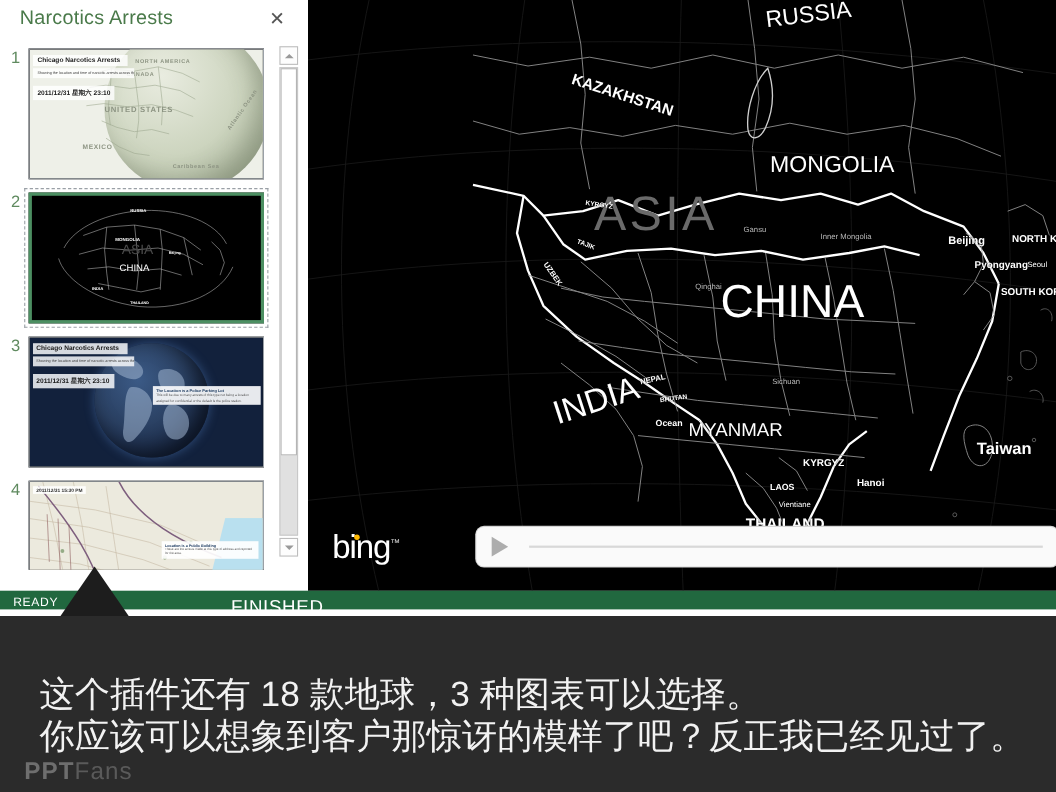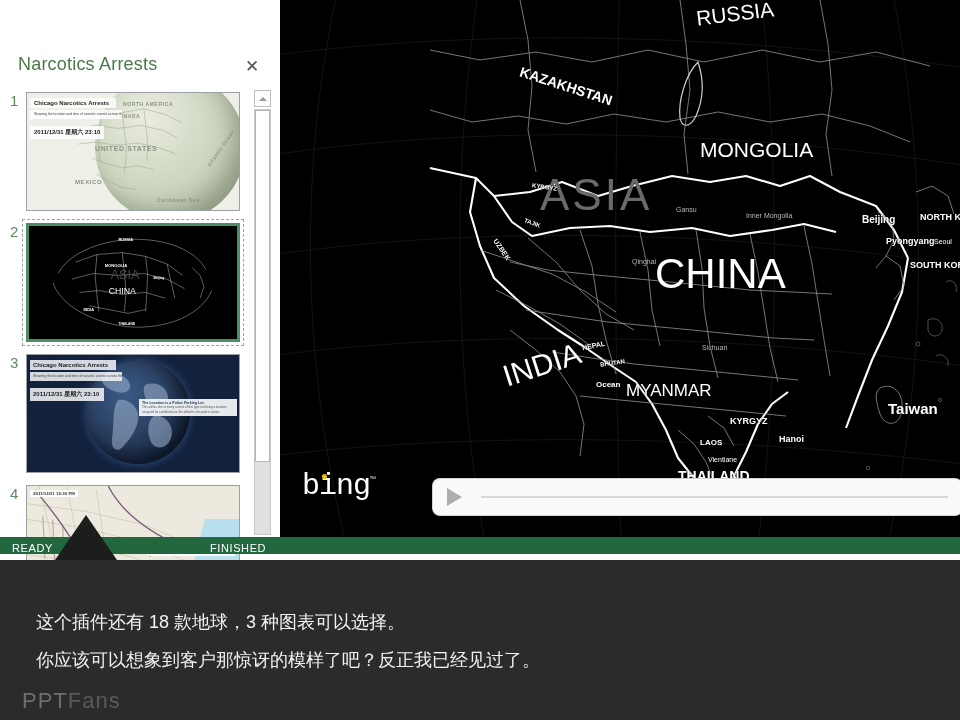--- a/index.html
+++ b/index.html
@@ -14,21 +14,20 @@
   
   .app-window {
     position: absolute; left: 0; top: 0; width: 960px; height: 560px;
     background: #ffffff; overflow: hidden;
   }
 
   
   .left-panel {
     position: absolute; left: 0; top: 0; width: 280px; height: 537px;
     background: #ffffff;
-    margin-top: 48px;
   }
   .panel-header {
     position: relative; height: 38px; width: 280px;
   }
   .panel-title {
     position: absolute; left: 18px; top: 6px;
     font-size: 18px; color: #4a7a4a; font-weight: 400;
     letter-spacing: .2px; white-space: nowrap;
   }
   .panel-close {
@@ -175,22 +174,22 @@
     font-family: "Liberation Sans", sans-serif;
     text-shadow: 0 0 2px rgba(0,0,0,.9);
   }
   .geo-continent {
     position: absolute; color: #6a6a6a; white-space: nowrap;
     font-size: 44px; letter-spacing: 3px;
   }
 
   
   .bing {
-    position: absolute; left: 22px; bottom: 34px;
-    font-family: Liberation Mono, monospace;
+    position: absolute; left: 22px; bottom: 22px;
+    font-family: Liberation Sans, sans-serif;
     font-size: 30px; color: #fff; letter-spacing: -1px;
     font-weight: 400;
   }
   .bing .dot {
     position: absolute; left: 20px; top: 5px;
     width: 5px; height: 5px; border-radius: 50%; background: #ffb900;
   }
   .bing .tm { font-size: 9px; vertical-align: super; color: #ddd; }
 
   
@@ -214,52 +213,52 @@
   .status-bar {
     position: absolute; left: 0; top: 537px; width: 960px; height: 17px;
     background: #21683f;
   }
   .status-ready {
     position: absolute; left: 12px; top: 5px;
     color: #fff; font-size: 11px; letter-spacing: .6px;
   }
   .status-finished {
     position: absolute; left: 210px; top: 5px;
-    color: #fff; font-size: 11px; letter-spacing: .6px;
+    color: #fff; font-size: 17px; letter-spacing: .6px;
   }
 
   
   .anno-arrow {
     position: absolute; left: 55px; top: 515px;
     width: 0; height: 0;
     border-left: 31px solid transparent;
     border-right: 31px solid transparent;
     border-bottom: 45px solid #1d1d1d;
     z-index: 30;
   }
 
   
   .caption {
     position: absolute; left: 0; top: 560px; width: 960px; height: 160px;
     background: #2b2b2b;
   }
   .caption-line {
     position: absolute; left: 36px;
-    color: #f2f2f2; font-size: 18px; white-space: nowrap;
+    color: #f2f2f2; font-size: 32px; white-space: nowrap;
     font-family: "Liberation Sans", sans-serif;
   }
   .caption-line.l1 { top: 50px; }
   .caption-line.l2 { top: 88px; }
 
   .brand {
     position: absolute; left: 22px; top: 688px;
     font-family: "Liberation Sans", sans-serif; font-size: 22px;
     letter-spacing: 1px;
   }
-  .brand .b1 { color: #6e6e6e; font-weight: normal; }
+  .brand .b1 { color: #6e6e6e; font-weight: bold; }
   .brand .b2 { color: #5a5a5a; font-weight: 400; margin-top: 12px; }
 </style>
 </head>
 <body>
 
 <div id="root">
 
   <div class="app-window">
 
     <div class="left-panel">

